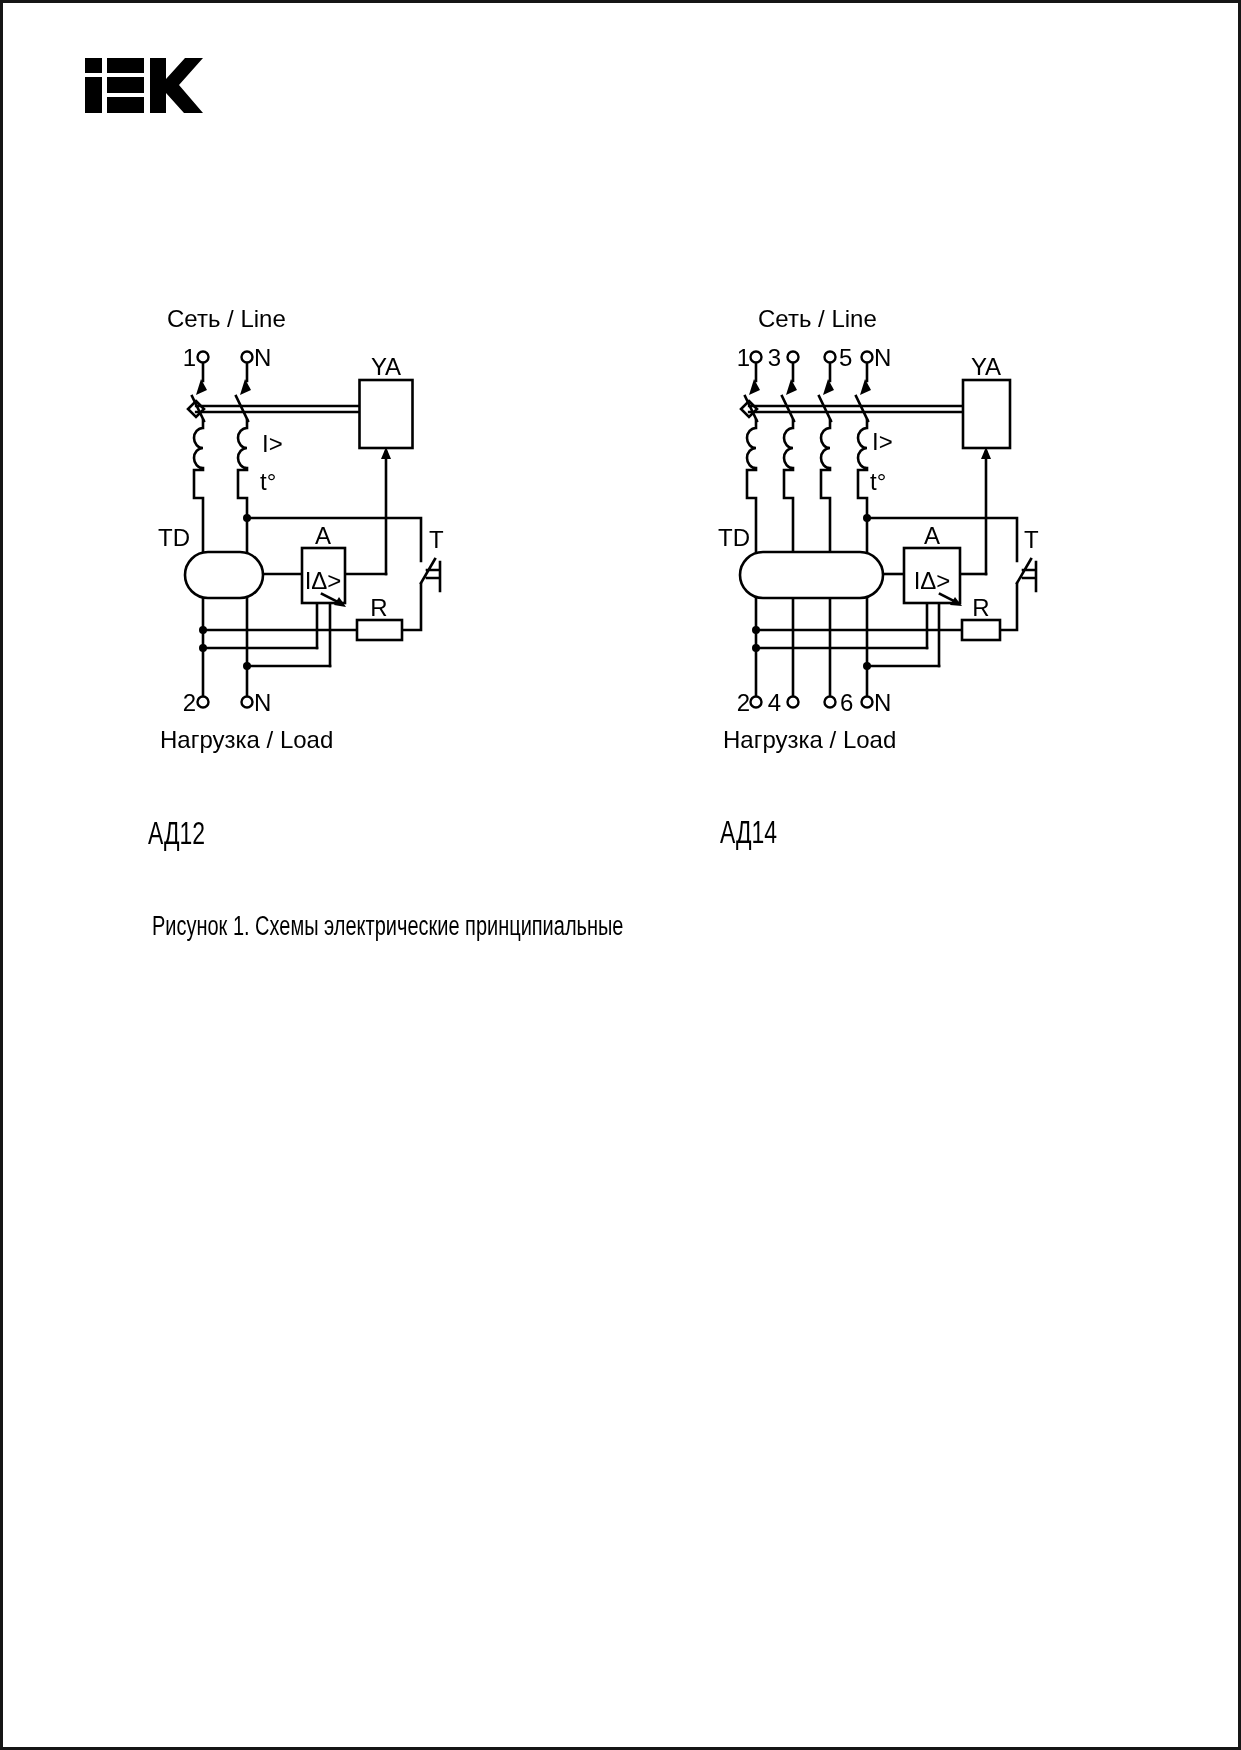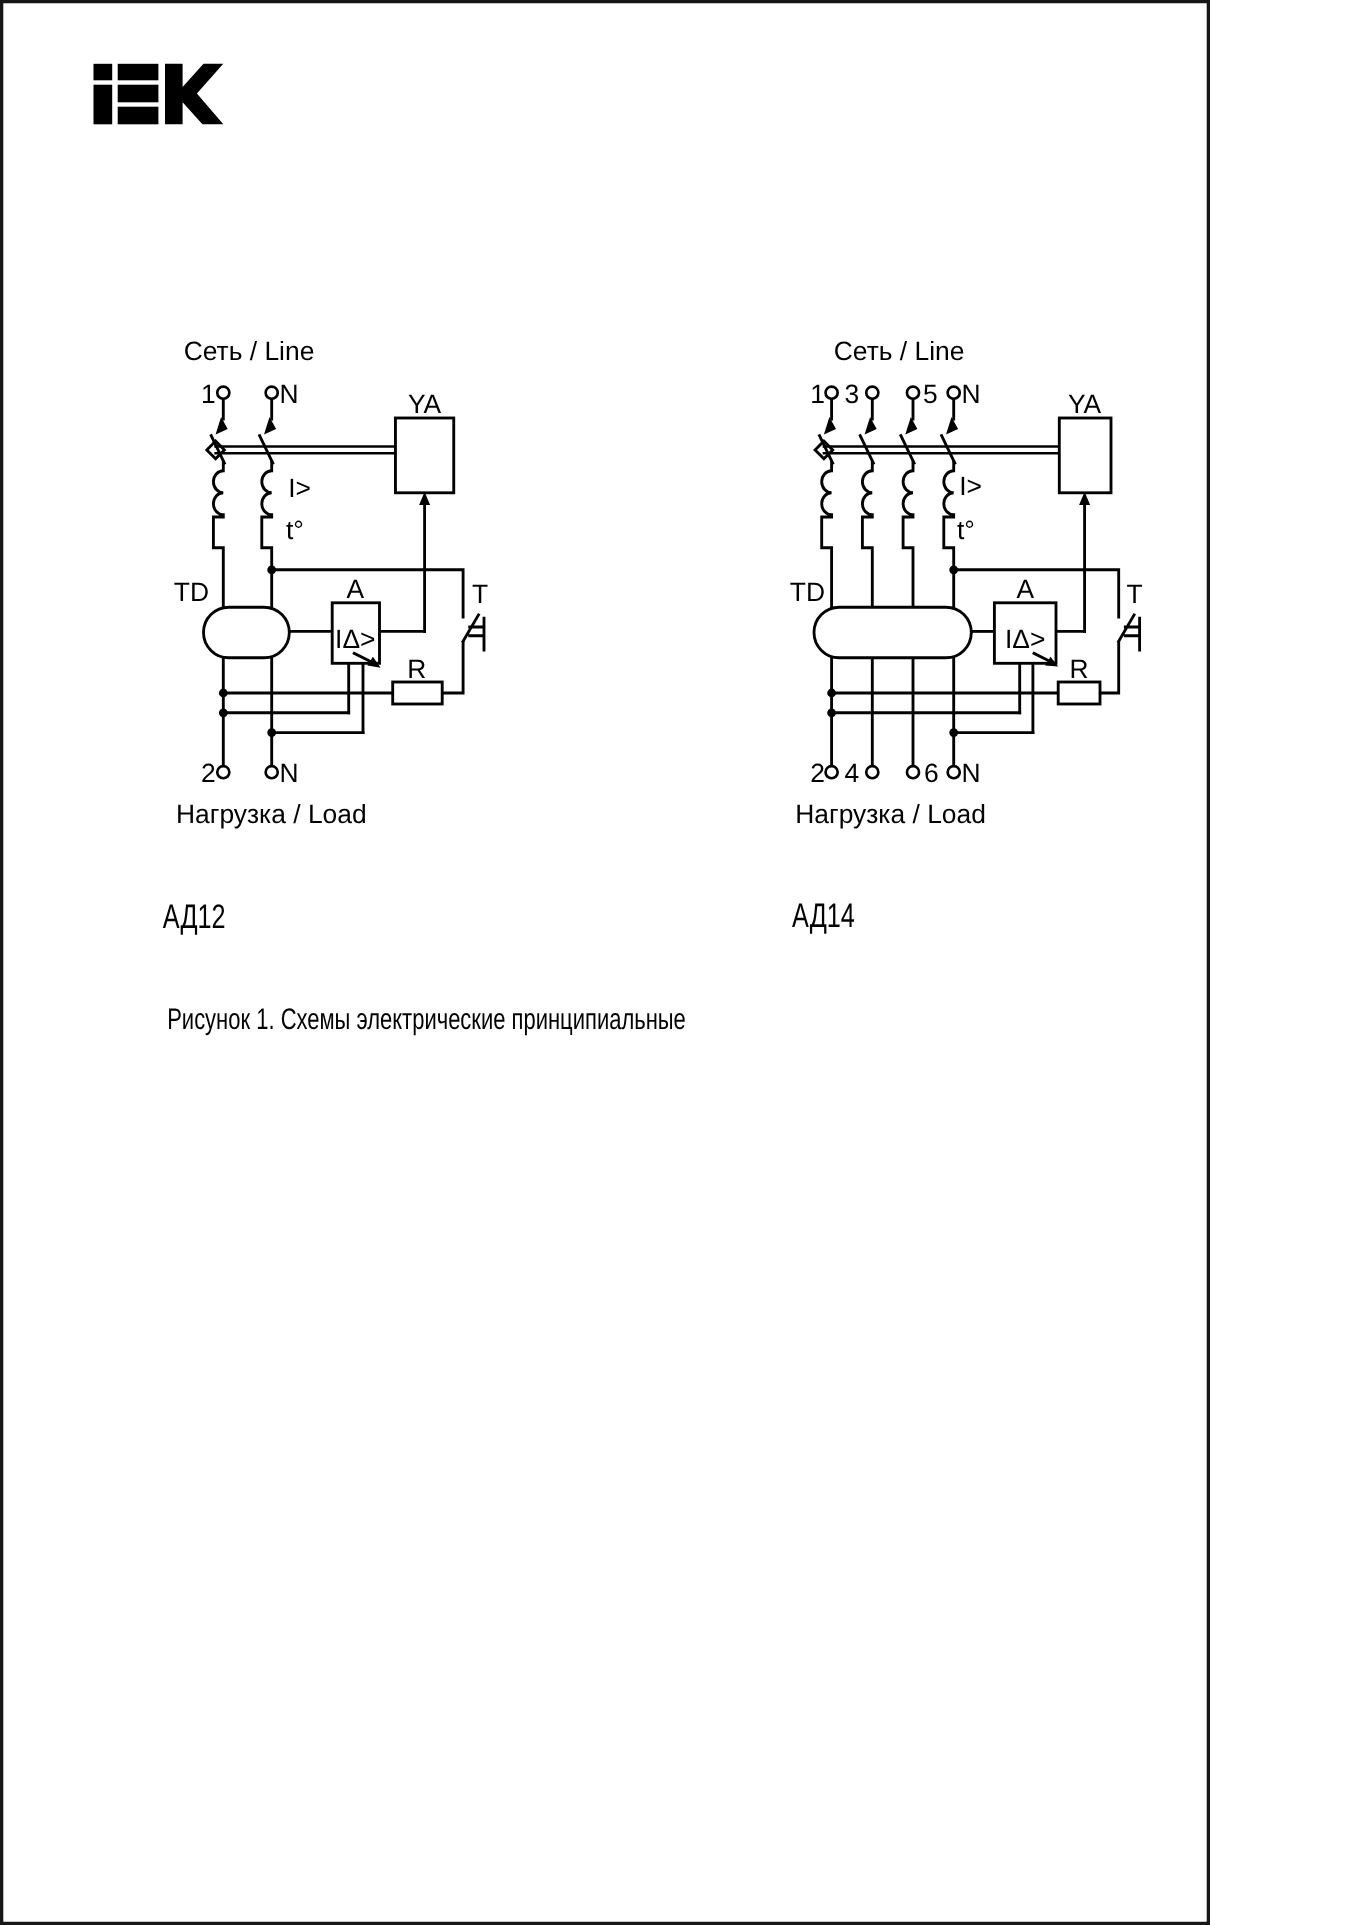--- a/index.html
+++ b/index.html
@@ -1,17 +1,17 @@
 <!DOCTYPE html>
 <html><head>
 <meta charset="utf-8">
 <style>
   html,body{margin:0;padding:0;background:#fff}
   .page{
-    position:relative;width:1100px;height:1750px;background:#fff;
+    position:relative;width:1241px;height:1750px;background:#fff;
     box-shadow:inset 0 0 0 3px #161616;overflow:hidden;
     font-family:"Liberation Sans",sans-serif;color:#000;
   }
   .page svg{position:absolute;left:0;top:0;display:block}
   svg text{font-family:"Liberation Sans",sans-serif;font-size:24px;fill:#000}
   svg .ta-m{text-anchor:middle}
   svg .ta-e{text-anchor:end}
   .w{stroke:#000;stroke-width:2.6;fill:none;stroke-linecap:square;stroke-linejoin:miter}
   .wt{stroke:#000;stroke-width:2.3;fill:none;stroke-linecap:square}
   .f{fill:#000;stroke:none}

